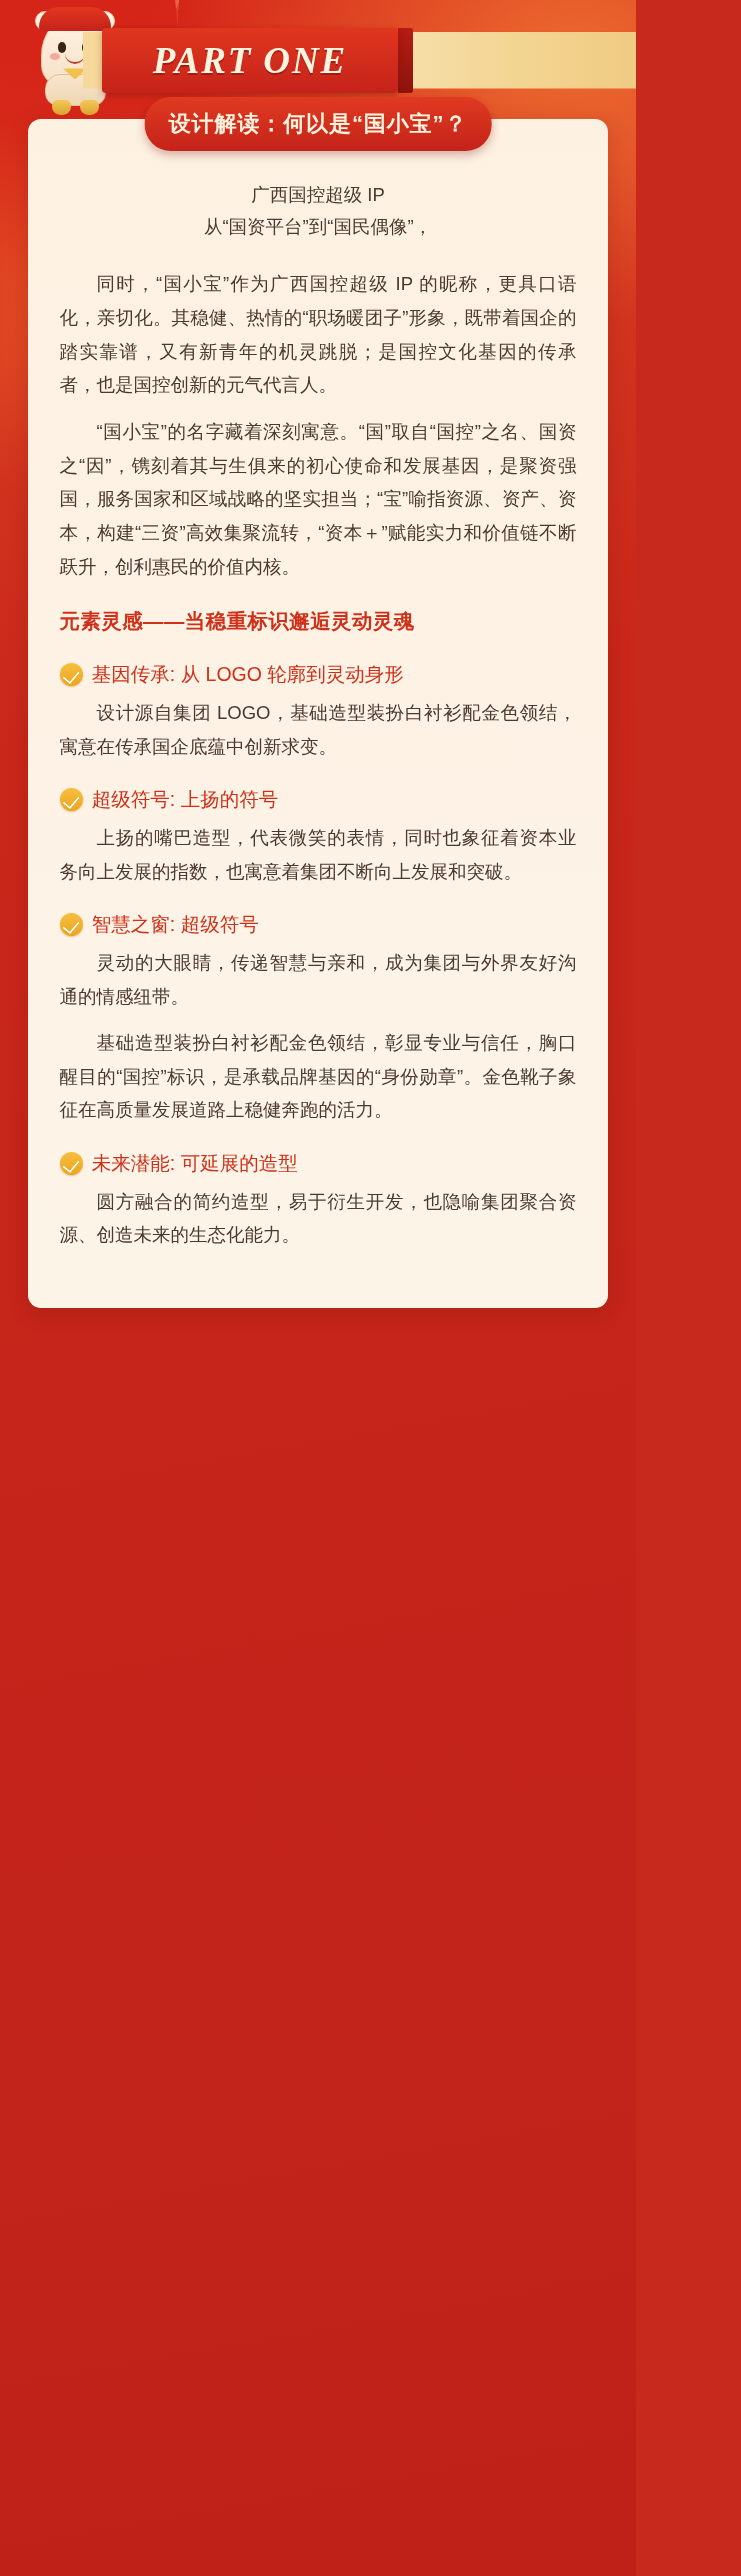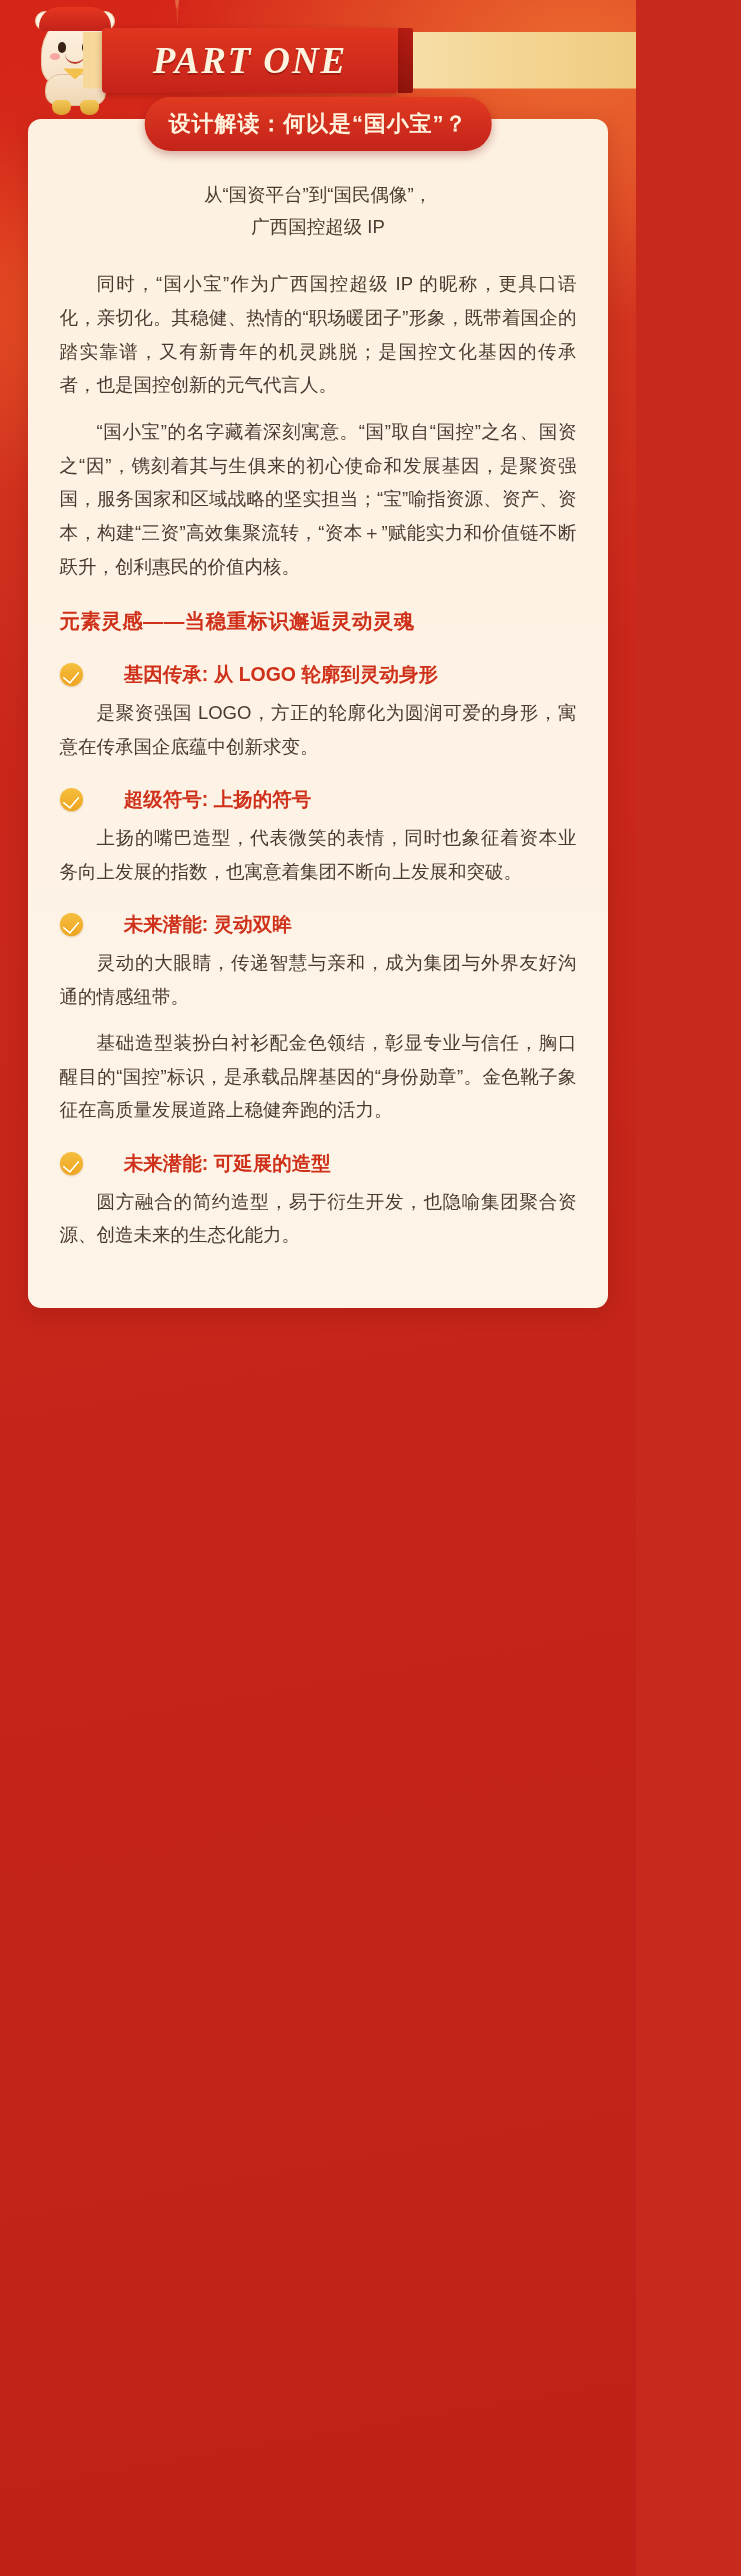--- a/index.html
+++ b/index.html
@@ -247,23 +247,22 @@
     left: 6.5px; top: 4.6px;
     width: 8.3px; height: 13px;
     border-right: 2.8px solid #fff;
     border-bottom: 2.8px solid #fff;
     transform: rotate(40deg);
     border-radius: 0.9px;
   }
   .sub-head-text {
     color: #cf3019;
     font-size: 19.5px;
-    font-weight: bold;
+    font-weight: normal;
     line-height: 1.45;
-    margin-left: 32px;
   }
 </style>
 </head>
 <body>
 
 <div class="page">
   <div class="rays"></div>
   <div class="glow"></div>
 
   <div class="header">
@@ -287,45 +286,45 @@
     <div class="banner-tail"></div>
     <div class="banner-inner">
       <span class="banner-text">PART ONE</span>
     </div>
   </div>
 
   <div class="card">
     <div class="title-pill">设计解读：何以是“国小宝”？</div>
 
     <div class="lead">
+      <div>广西国控超级 IP</div>
       <div>从“国资平台”到“国民偶像”，</div>
-      <div>广西国控超级 IP</div>
     </div>
 
 
     <p class="body">同时，“国小宝”作为广西国控超级 IP 的昵称，更具口语化，亲切化。其稳健、热情的“职场暖团子”形象，既带着国企的踏实靠谱，又有新青年的机灵跳脱；是国控文化基因的传承者，也是国控创新的元气代言人。</p>
     <p class="body">“国小宝”的名字藏着深刻寓意。“国”取自“国控”之名、国资之“因”，镌刻着其与生俱来的初心使命和发展基因，是聚资强国，服务国家和区域战略的坚实担当；“宝”喻指资源、资产、资本，构建“三资”高效集聚流转，“资本＋”赋能实力和价值链不断跃升，创利惠民的价值内核。</p>
 
     <div class="h-red">元素灵感——当稳重标识邂逅灵动灵魂</div>
 
     <div class="sub-head">
       <span class="check"></span>
       <span class="sub-head-text">基因传承: 从 LOGO 轮廓到灵动身形</span>
     </div>
-    <p class="body">是聚资强国 LOGO，方正的轮廓化为圆润可爱的身形，寓意在传承国企底蕴中创新求变。</p>
+    <p class="body">设计源自集团 LOGO，基础造型装扮白衬衫配金色领结，寓意在传承国企底蕴中创新求变。</p>
 
     <div class="sub-head">
       <span class="check"></span>
       <span class="sub-head-text">超级符号: 上扬的符号</span>
     </div>
     <p class="body">上扬的嘴巴造型，代表微笑的表情，同时也象征着资本业务向上发展的指数，也寓意着集团不断向上发展和突破。</p>
 
     <div class="sub-head">
       <span class="check"></span>
-      <span class="sub-head-text">未来潜能: 灵动双眸</span>
+      <span class="sub-head-text">智慧之窗: 超级符号</span>
     </div>
     <p class="body">灵动的大眼睛，传递智慧与亲和，成为集团与外界友好沟通的情感纽带。</p>
 
     <p class="body">基础造型装扮白衬衫配金色领结，彰显专业与信任，胸口醒目的“国控”标识，是承载品牌基因的“身份勋章”。金色靴子象征在高质量发展道路上稳健奔跑的活力。</p>
 
     <div class="sub-head">
       <span class="check"></span>
       <span class="sub-head-text">未来潜能: 可延展的造型</span>
     </div>
     <p class="body">圆方融合的简约造型，易于衍生开发，也隐喻集团聚合资源、创造未来的生态化能力。</p>

